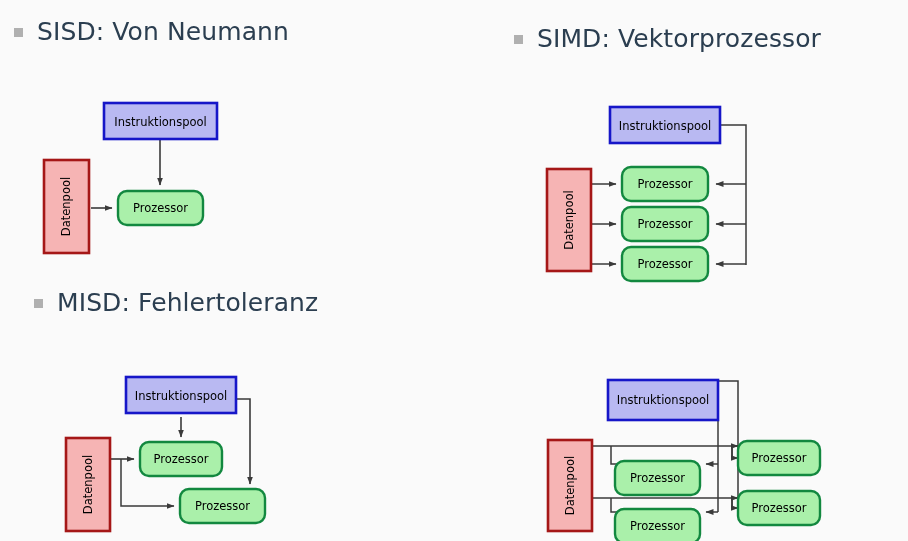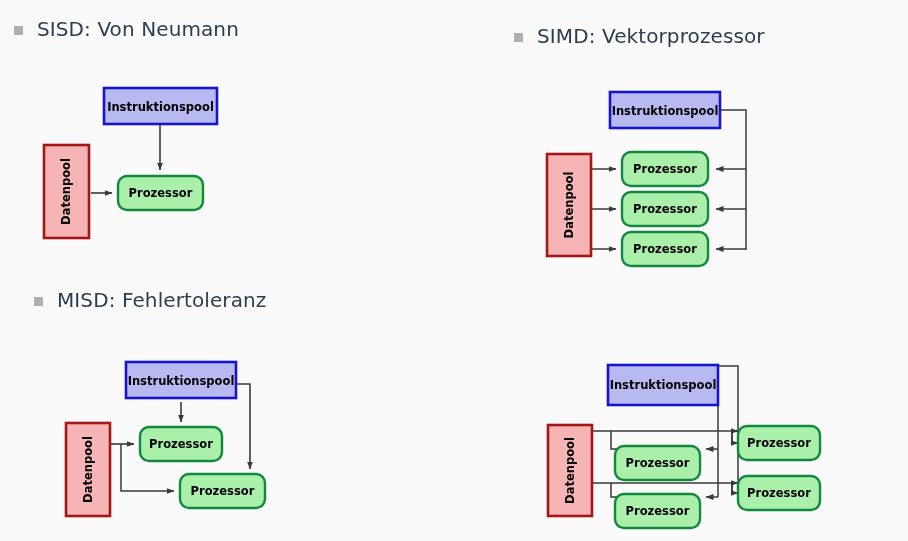--- a/index.html
+++ b/index.html
@@ -41,33 +41,32 @@
   .bullet {
     width: 9px;
     height: 9px;
     background: #b0b0b0;
     margin-right: 14px;
     flex: 0 0 auto;
     position: relative;
     top: 1px;
   }
   .heading-text {
-    font-size: 20px;
+    font-size: 25px;
     color: #2b3e50;
     font-weight: 400;
     letter-spacing: 0.1px;
   }
 
   .figure {
     position: absolute;
     left: 0;
-    top: 0;
+    top: 15px;
     width: 454px;
     height: 270px;
-    font-weight: bold;
   }
   svg { display: block; }
   .nodelabel {
     font-family: "DejaVu Sans", "Liberation Sans", sans-serif;
     font-size: 11.5px;
     fill: #000000;
     dominant-baseline: middle;
     text-anchor: middle;
   }
 </style>

